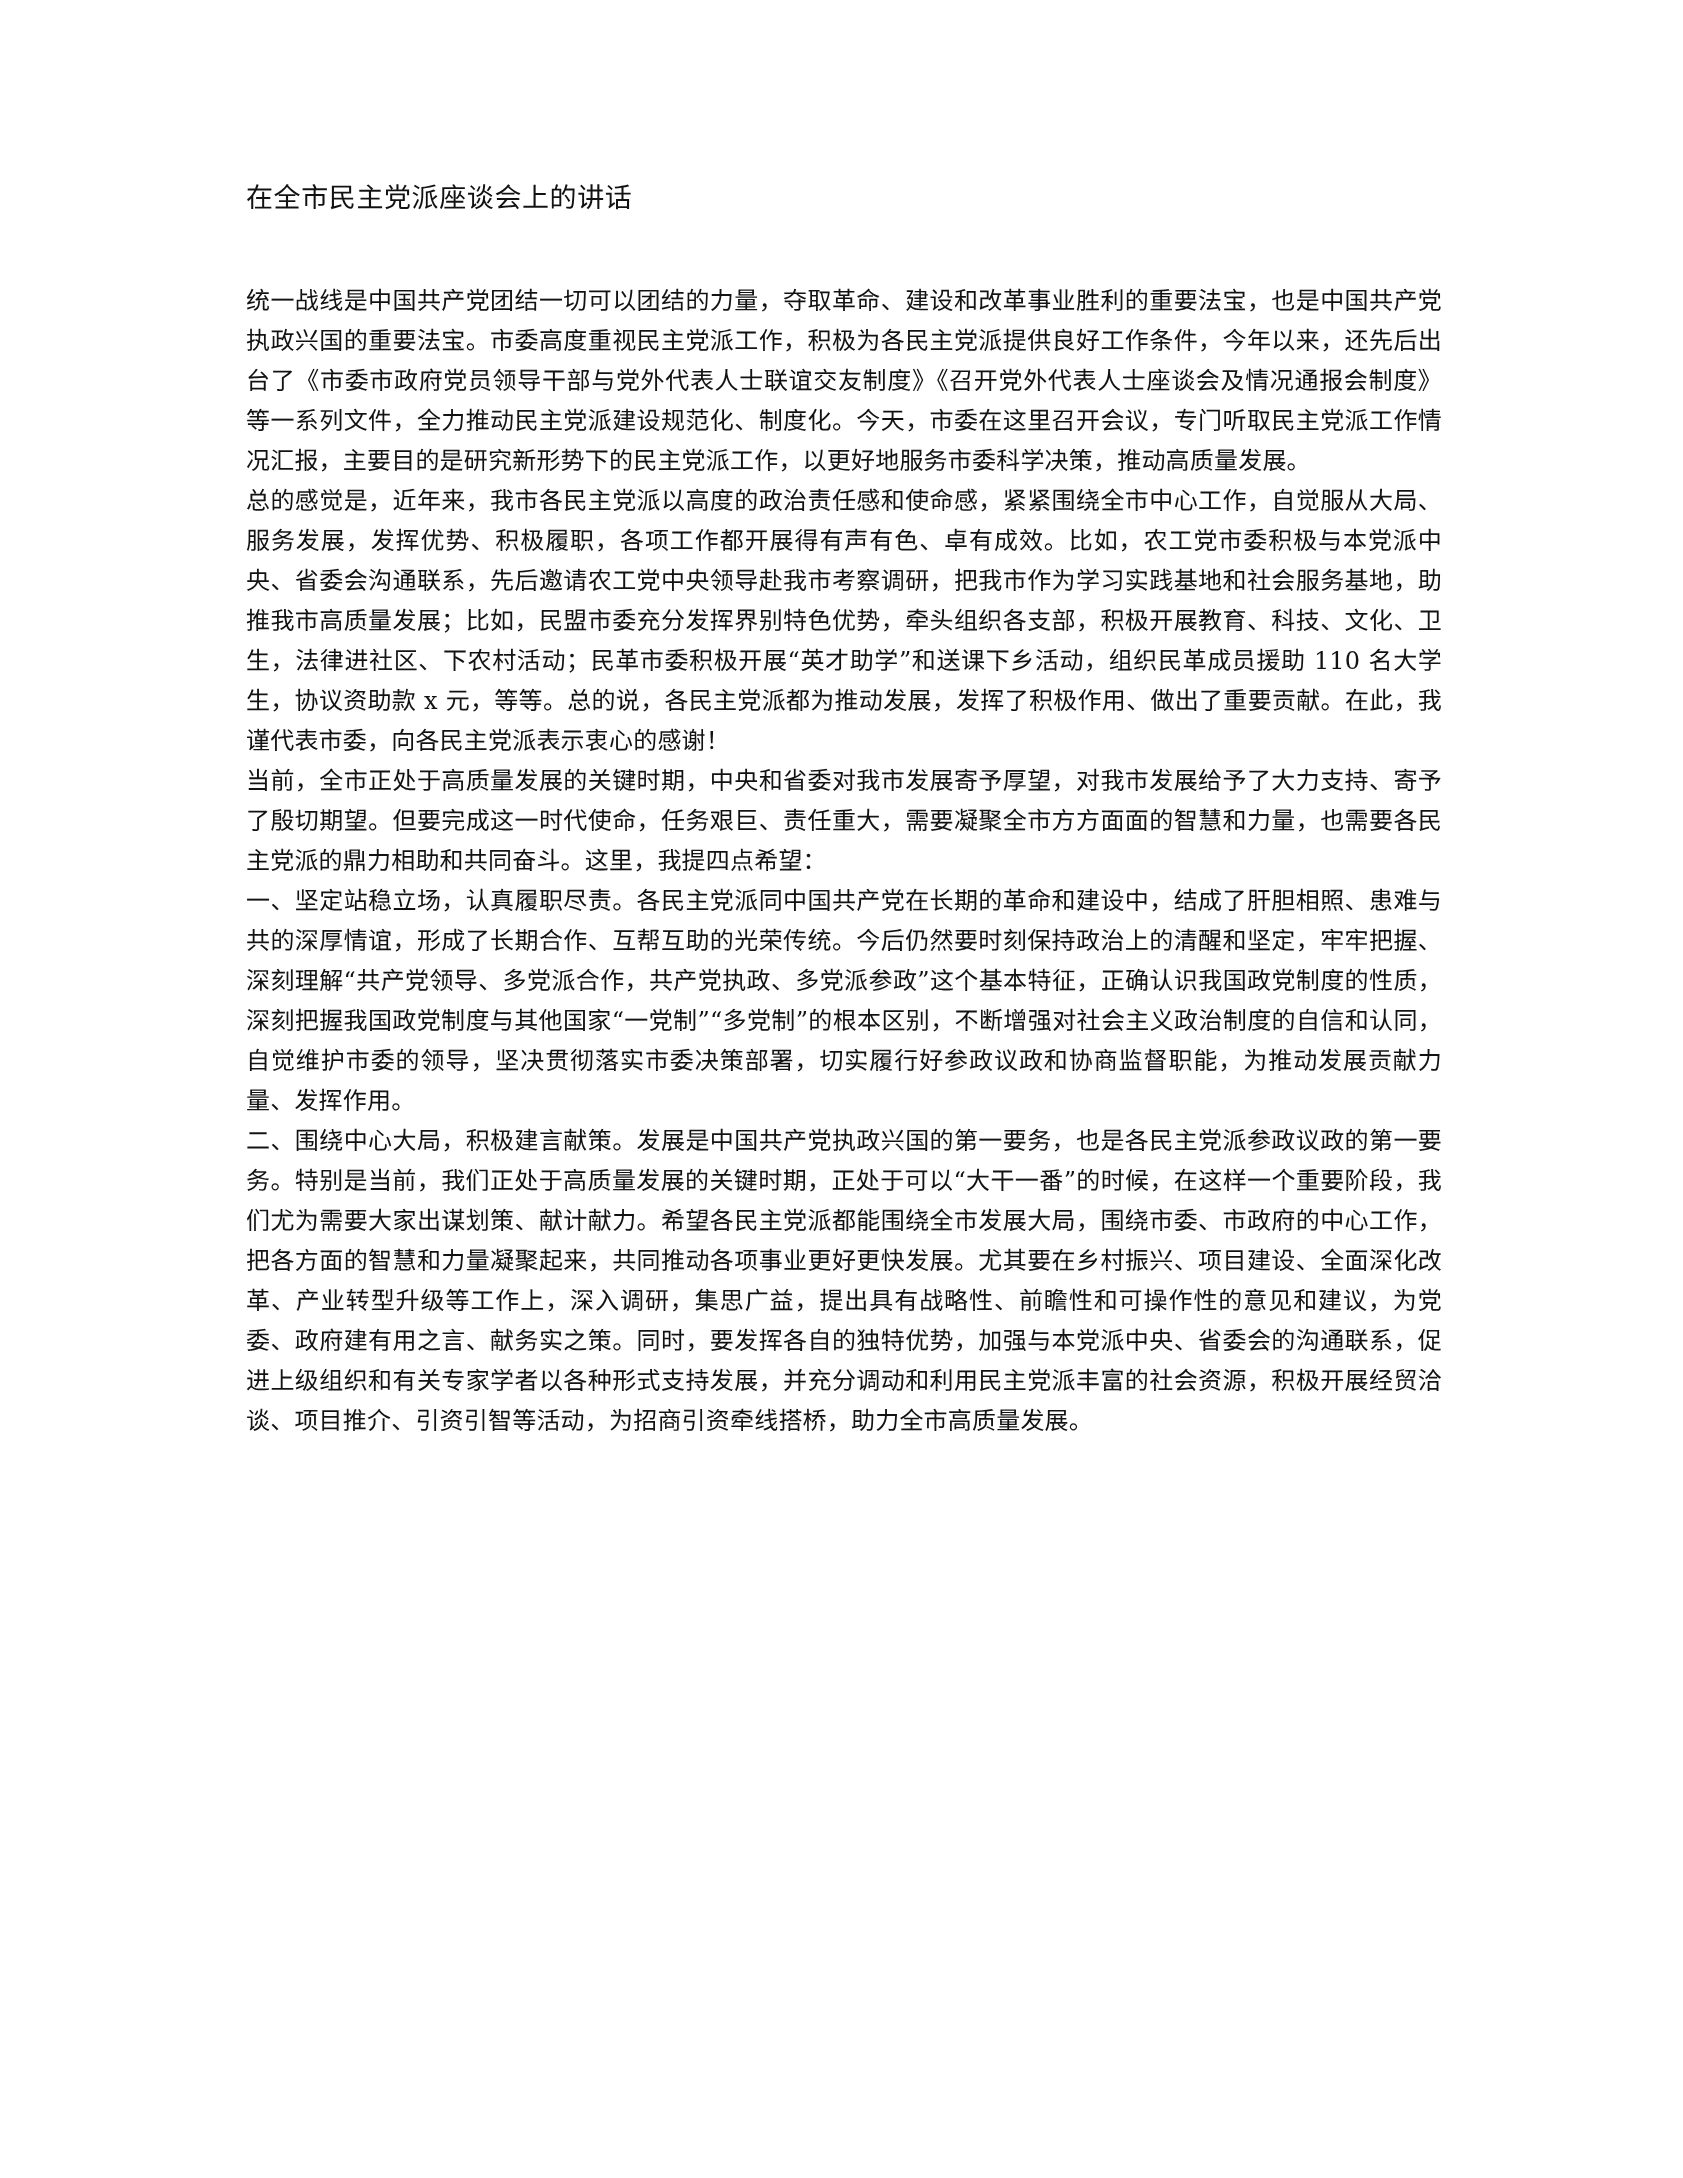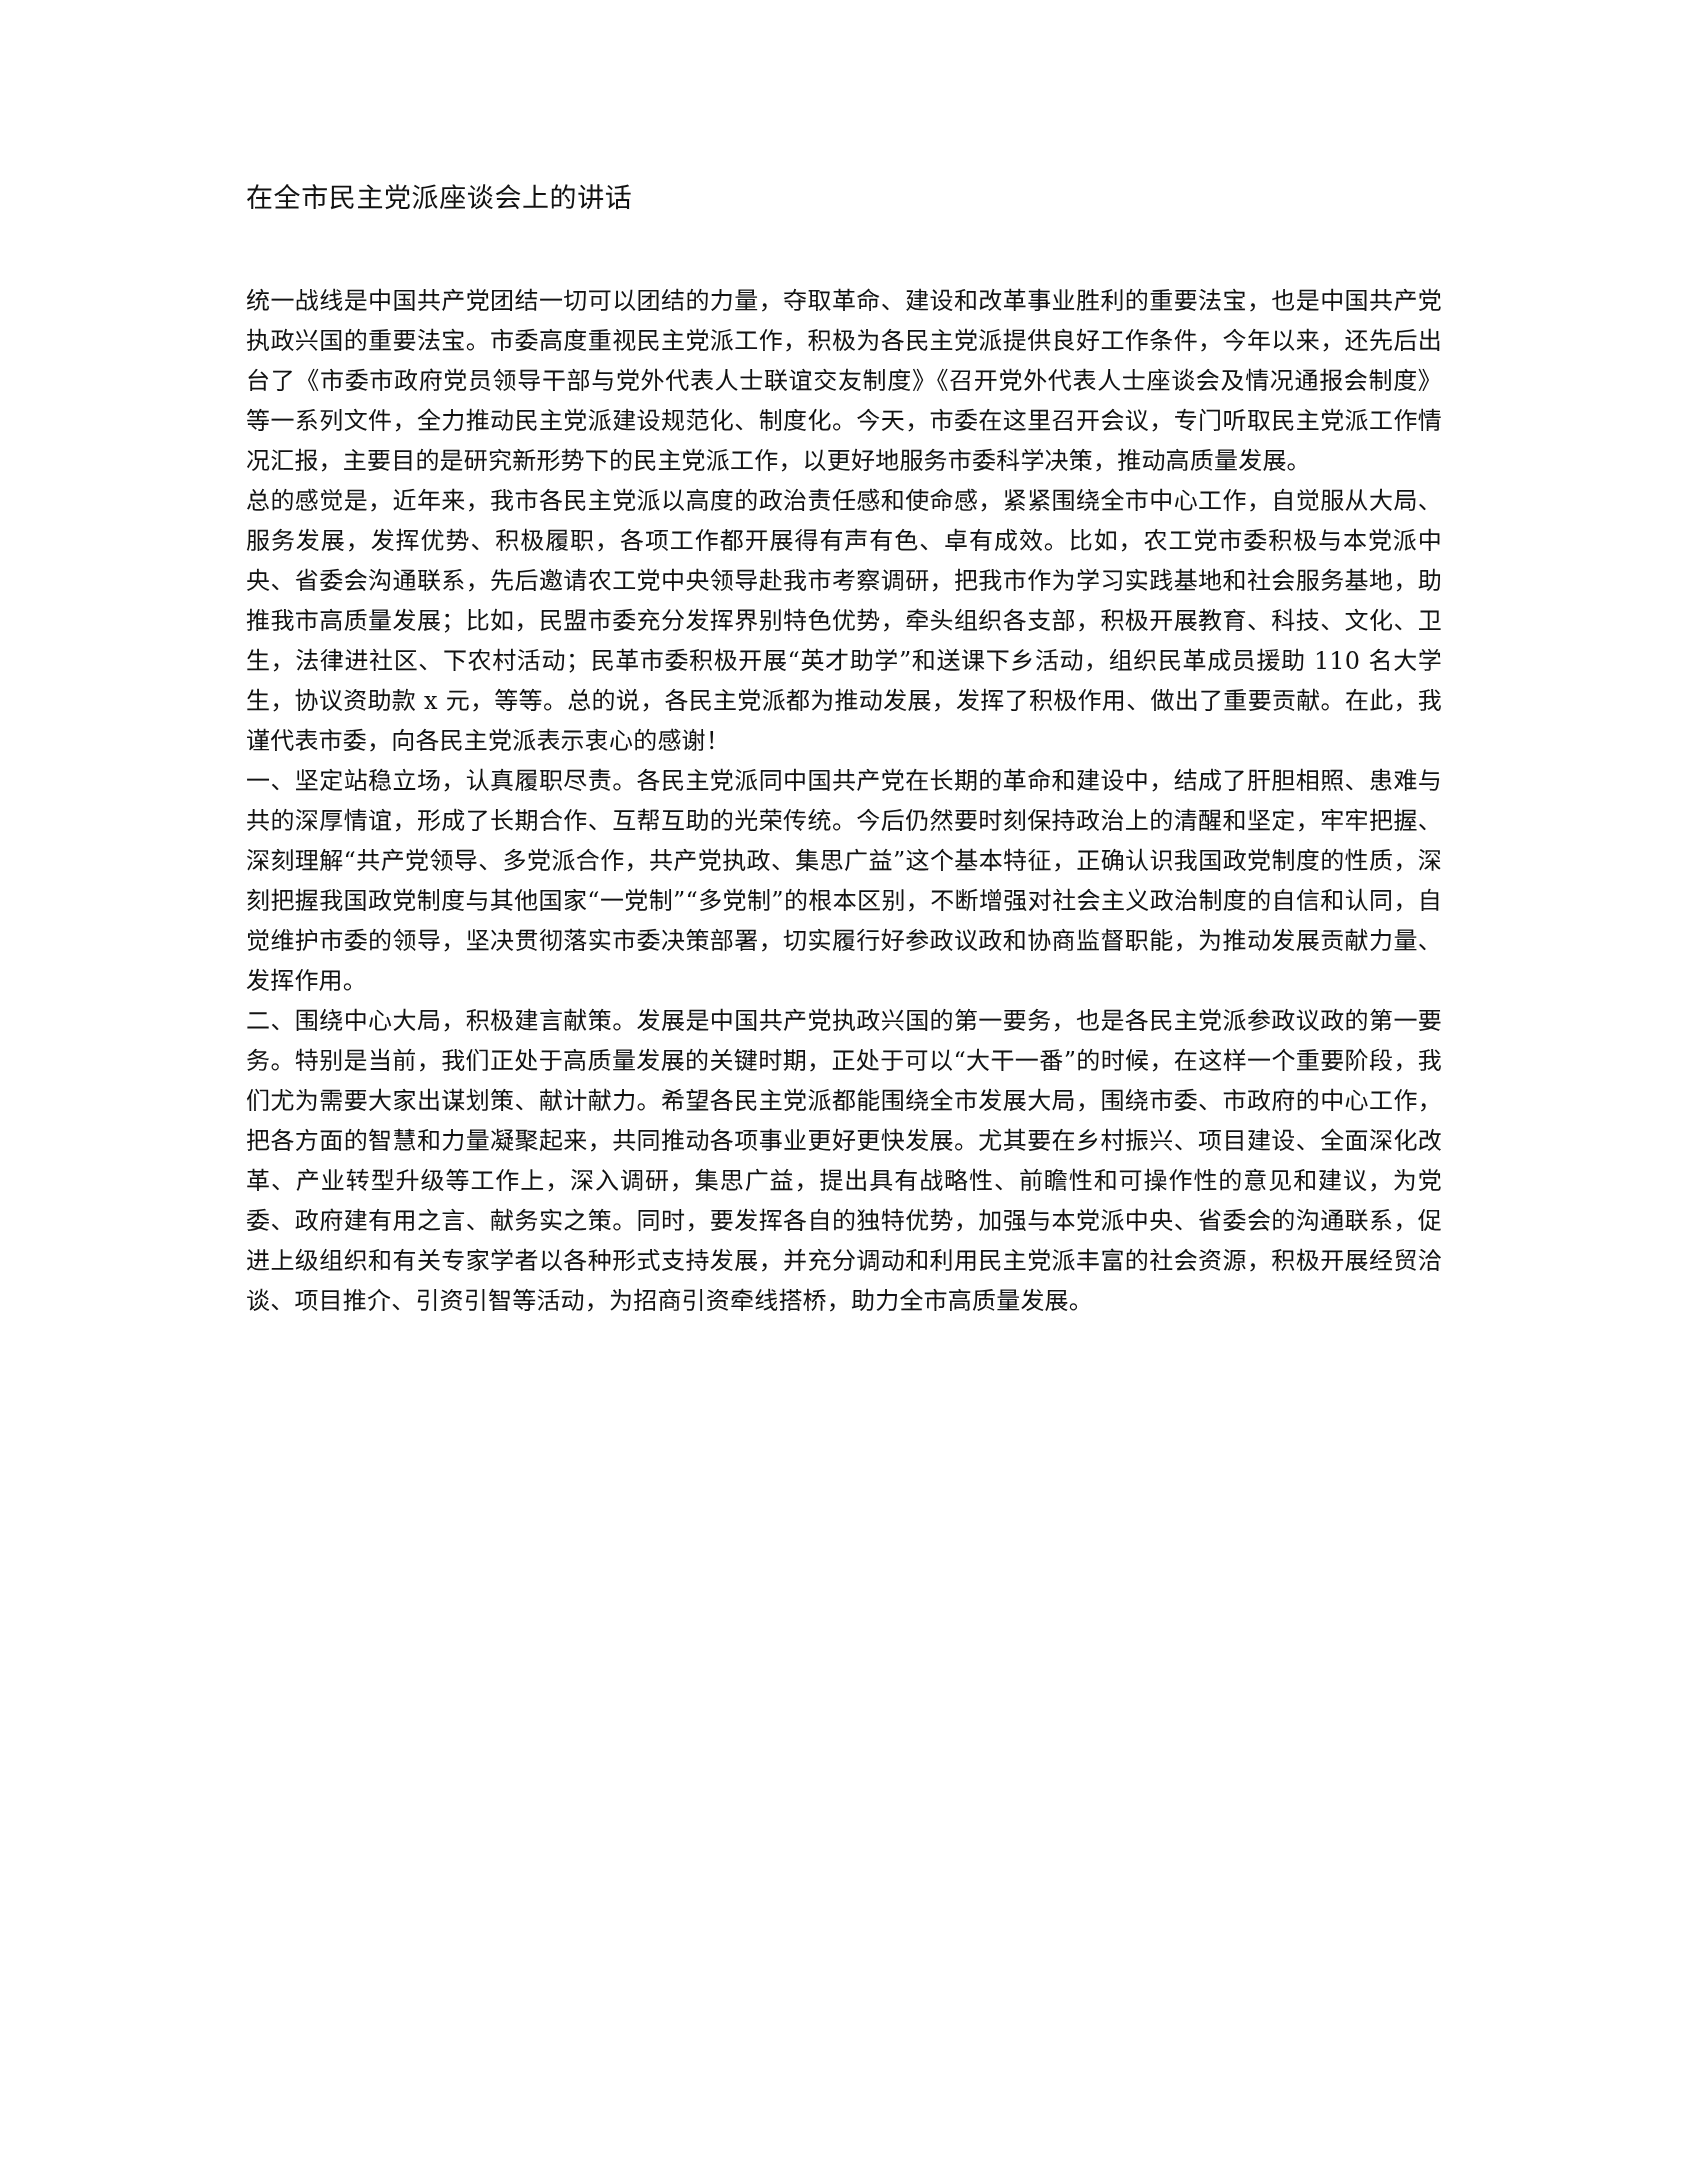--- a/index.html
+++ b/index.html
@@ -64,21 +64,22 @@
   <div class="content">
 
     <h1 class="doc-title">在全市民主党派座谈会上的讲话</h1>
 
     <div class="title-gap"></div>
 
     <p class="para first-block">统一战线是中国共产党团结一切可以团结的力量，夺取革命、建设和改革事业胜利的重要法宝，也是中国共产党执政兴国的重要法宝。市委高度重视民主党派工作，积极为各民主党派提供良好工作条件，今年以来，还先后出台了《市委市政府党员领导干部与党外代表人士联谊交友制度》《召开党外代表人士座谈会及情况通报会制度》等一系列文件，全力推动民主党派建设规范化、制度化。今天，市委在这里召开会议，专门听取民主党派工作情况汇报，主要目的是研究新形势下的民主党派工作，以更好地服务市委科学决策，推动高质量发展。</p>
 
     <p class="para">总的感觉是，近年来，我市各民主党派以高度的政治责任感和使命感，紧紧围绕全市中心工作，自觉服从大局、服务发展，发挥优势、积极履职，各项工作都开展得有声有色、卓有成效。比如，农工党市委积极与本党派中央、省委会沟通联系，先后邀请农工党中央领导赴我市考察调研，把我市作为学习实践基地和社会服务基地，助推我市高质量发展；比如，民盟市委充分发挥界别特色优势，牵头组织各支部，积极开展教育、科技、文化、卫生，法律进社区、下农村活动；民革市委积极开展“英才助学”和送课下乡活动，组织民革成员援助 110 名大学生，协议资助款 x 元，等等。总的说，各民主党派都为推动发展，发挥了积极作用、做出了重要贡献。在此，我谨代表市委，向各民主党派表示衷心的感谢！</p>
 
+    <p class="para">当前，全市正处于高质量发展的关键时期，中央和省委对我市发展寄予厚望，对我市发展给予了大力支持、寄予了殷切期望。但要完成这一时代使命，任务艰巨、责任重大，需要凝聚全市方方面面的智慧和力量，也需要各民主党派的鼎力相助和共同奋斗。这里，我提四点希望：</p>
 
-    <p class="para">一、坚定站稳立场，认真履职尽责。各民主党派同中国共产党在长期的革命和建设中，结成了肝胆相照、患难与共的深厚情谊，形成了长期合作、互帮互助的光荣传统。今后仍然要时刻保持政治上的清醒和坚定，牢牢把握、深刻理解“共产党领导、多党派合作，共产党执政、集思广益”这个基本特征，正确认识我国政党制度的性质，深刻把握我国政党制度与其他国家“一党制”“多党制”的根本区别，不断增强对社会主义政治制度的自信和认同，自觉维护市委的领导，坚决贯彻落实市委决策部署，切实履行好参政议政和协商监督职能，为推动发展贡献力量、发挥作用。</p>
+    <p class="para">一、坚定站稳立场，认真履职尽责。各民主党派同中国共产党在长期的革命和建设中，结成了肝胆相照、患难与共的深厚情谊，形成了长期合作、互帮互助的光荣传统。今后仍然要时刻保持政治上的清醒和坚定，牢牢把握、深刻理解“共产党领导、多党派合作，共产党执政、多党派参政”这个基本特征，正确认识我国政党制度的性质，深刻把握我国政党制度与其他国家“一党制”“多党制”的根本区别，不断增强对社会主义政治制度的自信和认同，自觉维护市委的领导，坚决贯彻落实市委决策部署，切实履行好参政议政和协商监督职能，为推动发展贡献力量、发挥作用。</p>
 
     <p class="para">二、围绕中心大局，积极建言献策。发展是中国共产党执政兴国的第一要务，也是各民主党派参政议政的第一要务。特别是当前，我们正处于高质量发展的关键时期，正处于可以“大干一番”的时候，在这样一个重要阶段，我们尤为需要大家出谋划策、献计献力。希望各民主党派都能围绕全市发展大局，围绕市委、市政府的中心工作，把各方面的智慧和力量凝聚起来，共同推动各项事业更好更快发展。尤其要在乡村振兴、项目建设、全面深化改革、产业转型升级等工作上，深入调研，集思广益，提出具有战略性、前瞻性和可操作性的意见和建议，为党委、政府建有用之言、献务实之策。同时，要发挥各自的独特优势，加强与本党派中央、省委会的沟通联系，促进上级组织和有关专家学者以各种形式支持发展，并充分调动和利用民主党派丰富的社会资源，积极开展经贸洽谈、项目推介、引资引智等活动，为招商引资牵线搭桥，助力全市高质量发展。</p>
 
 
   </div>
 </div>
 
 
 </body></html>

